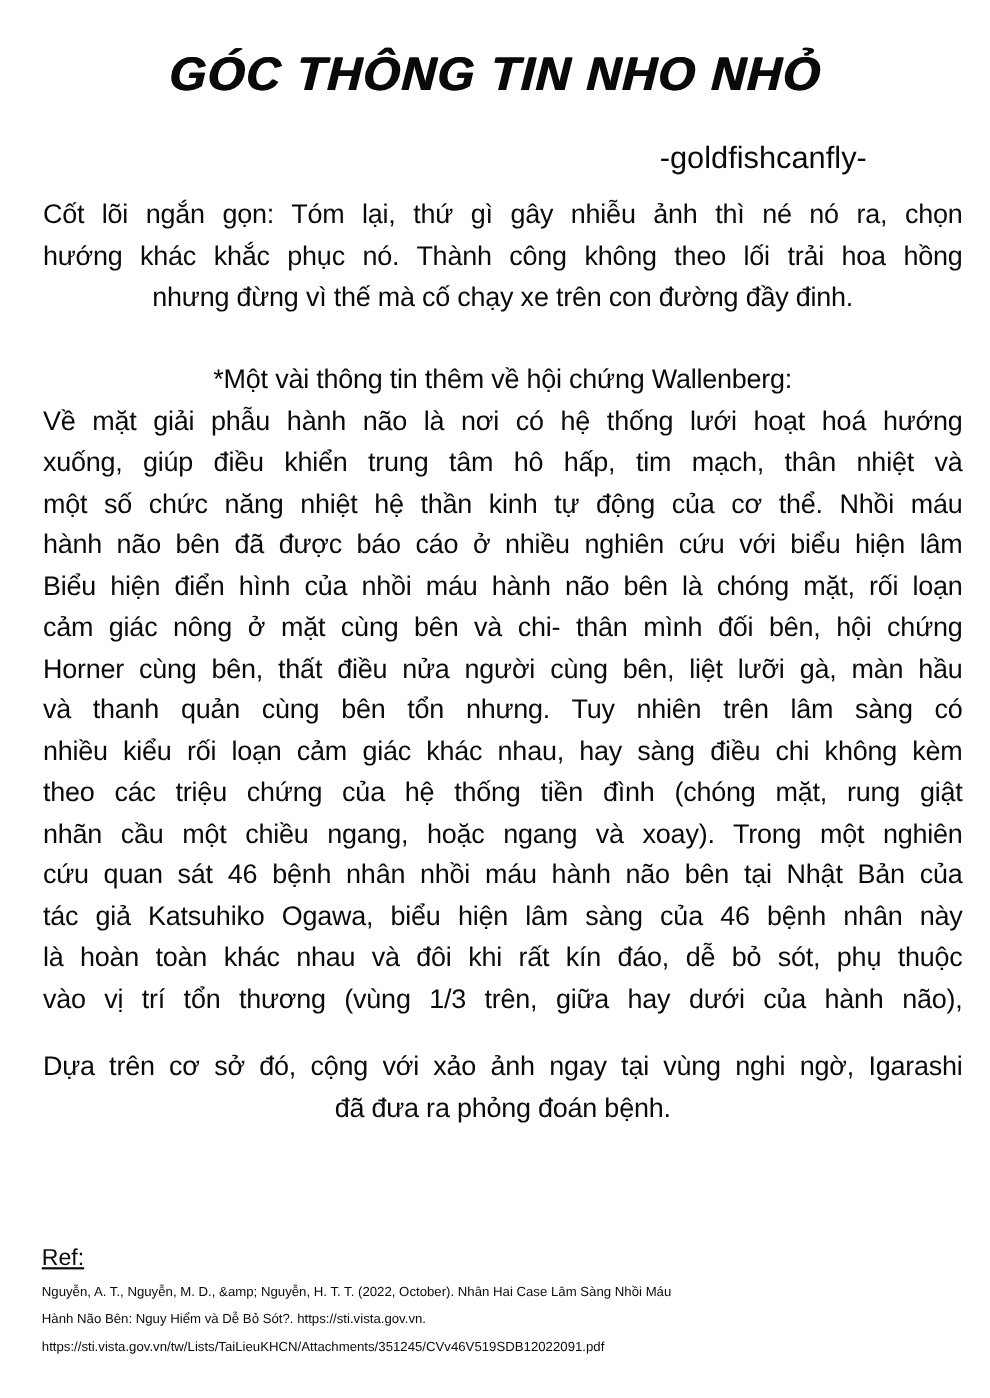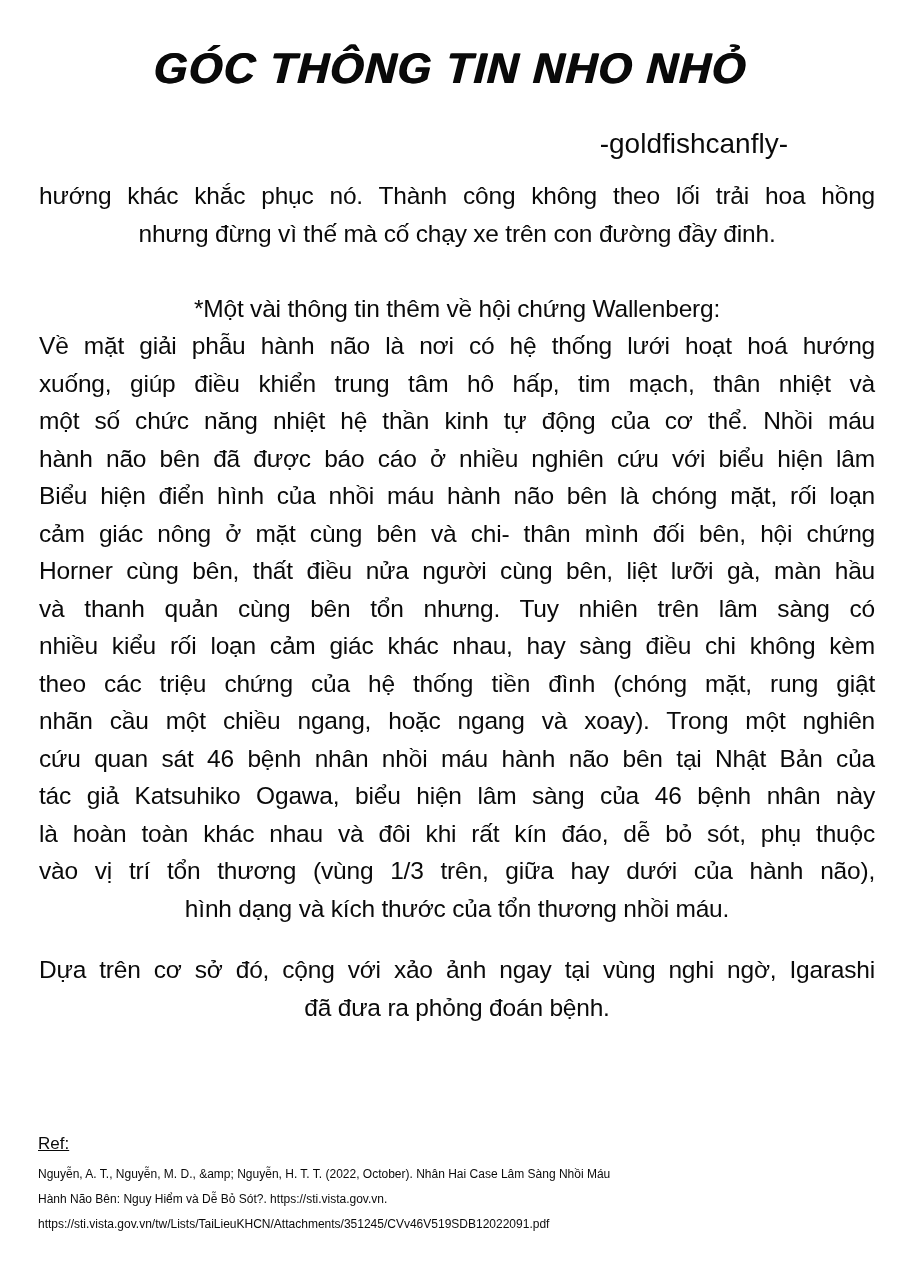--- a/index.html
+++ b/index.html
@@ -71,21 +71,21 @@
   .gap-sm {
     height: 24px;
   }
   .ref {
     position: absolute;
     left: 38px;
     top: 1133px;
     width: 830px;
   }
   .ref-label {
-    font-size: 17px;
+    font-size: 21px;
     line-height: 21px;
     margin-bottom: 8px;
     text-decoration: underline;
   }
   .ref-line {
     font-size: 12px;
     line-height: 25px;
     white-space: nowrap;
   }
 </style>
@@ -94,20 +94,21 @@
 
 <div class="page">
 
   <h1 class="title">GÓC THÔNG TIN NHO NHỎ</h1>
 
   <div class="author">-goldfishcanfly-</div>
 
   <div class="content">
 
     <div class="para">
+      <div class="line jl">Cốt lõi ngắn gọn: Tóm lại, thứ gì gây nhiễu ảnh thì né nó ra, chọn</div>
       <div class="line jl">hướng khác khắc phục nó. Thành công không theo lối trải hoa hồng</div>
       <div class="line ll">nhưng đừng vì thế mà cố chạy xe trên con đường đầy đinh.</div>
     </div>
 
     <div class="gap"></div>
 
     <div class="para">
       <div class="line ll">*Một vài thông tin thêm về hội chứng Wallenberg:</div>
       <div class="line jl">Về mặt giải phẫu hành não là nơi có hệ thống lưới hoạt hoá hướng</div>
       <div class="line jl">xuống, giúp điều khiển trung tâm hô hấp, tim mạch, thân nhiệt và</div>
@@ -117,21 +118,20 @@
       <div class="line jl">cảm giác nông ở mặt cùng bên và chi- thân mình đối bên, hội chứng</div>
       <div class="line jl">Horner cùng bên, thất điều nửa người cùng bên, liệt lưỡi gà, màn hầu</div>
       <div class="line jl">và thanh quản cùng bên tổn nhưng. Tuy nhiên trên lâm sàng có</div>
       <div class="line jl">nhiều kiểu rối loạn cảm giác khác nhau, hay sàng điều chi không kèm</div>
       <div class="line jl">theo các triệu chứng của hệ thống tiền đình (chóng mặt, rung giật</div>
       <div class="line jl">nhãn cầu một chiều ngang, hoặc ngang và xoay). Trong một nghiên</div>
       <div class="line jl">cứu quan sát 46 bệnh nhân nhồi máu hành não bên tại Nhật Bản của</div>
       <div class="line jl">tác giả Katsuhiko Ogawa, biểu hiện lâm sàng của 46 bệnh nhân này</div>
       <div class="line jl">là hoàn toàn khác nhau và đôi khi rất kín đáo, dễ bỏ sót, phụ thuộc</div>
       <div class="line jl">vào vị trí tổn thương (vùng 1/3 trên, giữa hay dưới của hành não),</div>
-      <div class="line ll">hình dạng và kích thước của tổn thương nhồi máu.</div>
     </div>
 
     <div class="gap-sm"></div>
 
     <div class="para">
       <div class="line jl">Dựa trên cơ sở đó, cộng với xảo ảnh ngay tại vùng nghi ngờ, Igarashi</div>
       <div class="line ll">đã đưa ra phỏng đoán bệnh.</div>
     </div>
 
   </div>

